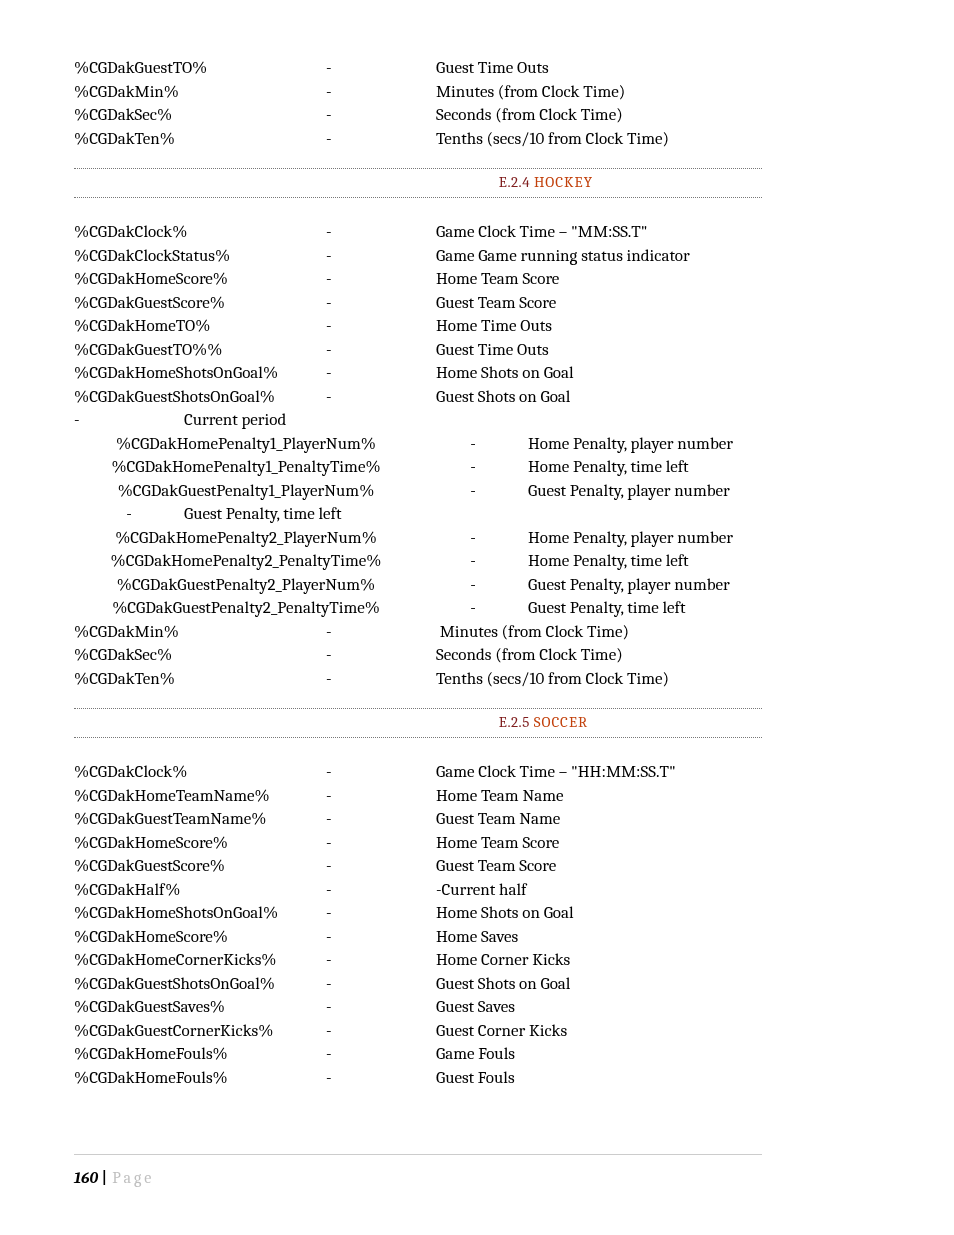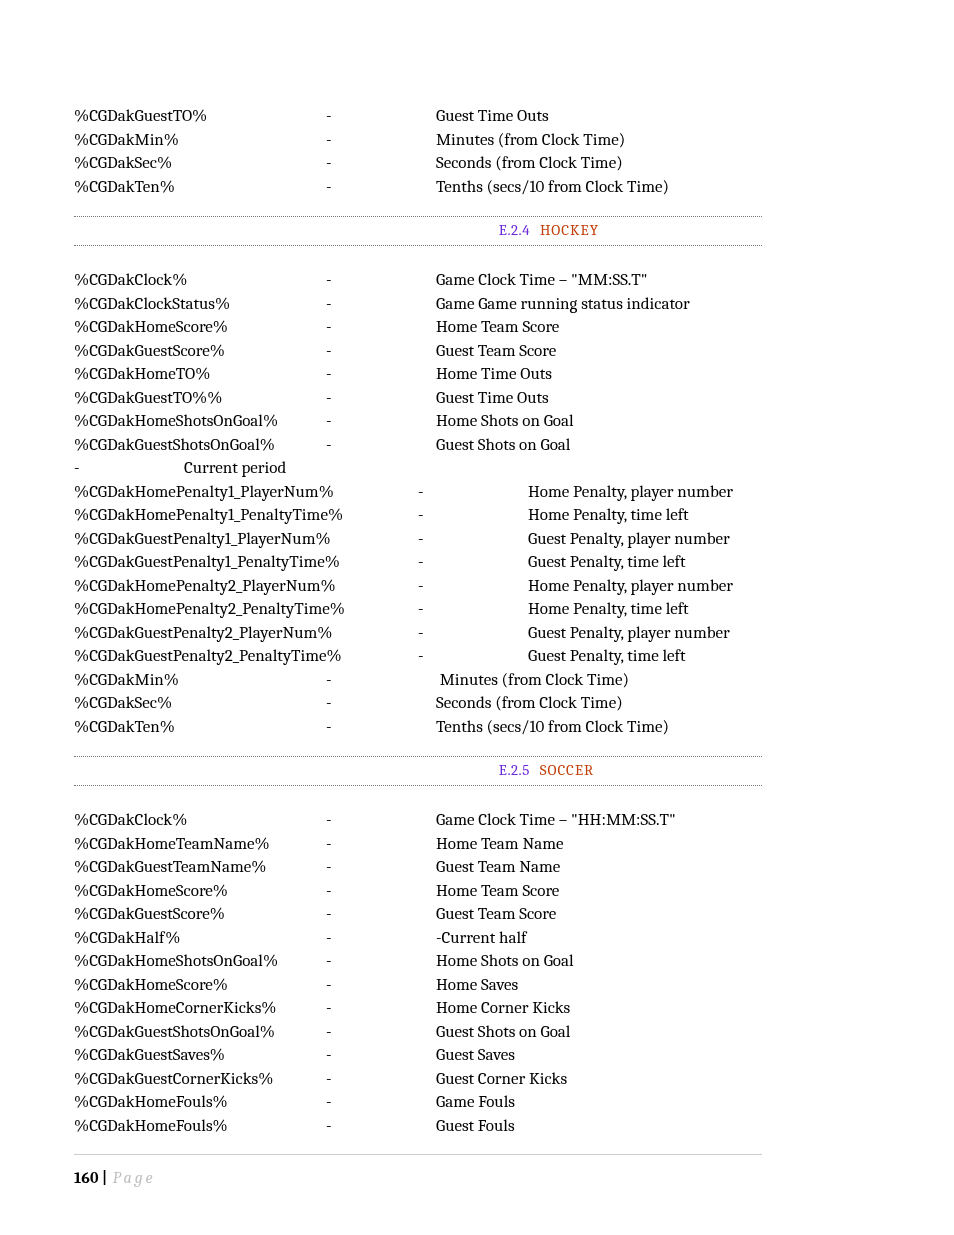--- a/index.html
+++ b/index.html
@@ -8,21 +8,21 @@
     background: #fff;
   }
   body {
     font-family: Cambria, "Palatino Linotype", "Book Antiqua", Georgia, serif;
     color: #000;
   }
   .page {
     width: 836px;
     min-height: 1235px;
     box-sizing: border-box;
-    padding: 104px 74px 40px 74px;
+    padding: 56px 74px 40px 74px;
     position: relative;
   }
   .row {
     display: flex;
     font-size: 17px;
     line-height: 23.5px;
     white-space: pre;
   }
   .row > span { display: inline-block; }
   .col-token-n { width: 252px; }   
@@ -36,40 +36,40 @@
     padding: 4px 0 6px 0;
     text-align: left;
     font-size: 15px;
     letter-spacing: 0.5px;
   }
   .section-head .indent {
     display: inline-block;
     width: 421px;
   }
   .section-head .sec-num {
-    color: #6d28d9;
-    margin-right: 6px;
+    color: #7f1d1d;
+    margin-right: 0;
   }
   .section-head .sec-title {
     color: #c2410c;
     letter-spacing: 1px;
   }
   .section-body { margin-top: 22px; }
   .footer {
     position: absolute;
     left: 74px;
     right: 74px;
     bottom: 48px;
     font-size: 16px;
     border-top: 1px solid #ccc;
     padding-top: 14px;
   }
-  .footer .pgnum { font-weight: bold; }
+  .footer .pgnum { font-weight: bold; font-style: italic; }
   .footer .bar   { font-weight: bold; color: #000; }
-  .footer .pgword{ color: #bfbfbf; letter-spacing: 3px; margin-left: 2px; font-style: italic; }
+  .footer .pgword{ color: #bfbfbf; letter-spacing: 3px; margin-left: 2px; }
 </style>
 </head>
 <body>
 
 <div class="page">
 
   <div class="section-body" id="sec-top" style="margin-top:0;">
       <div class="row"><span class="col-token-n">%CGDakGuestTO%</span><span class="col-dash-n">-</span><span>Guest Time Outs</span></div>
       <div class="row"><span class="col-token-n">%CGDakMin%</span><span class="col-dash-n">-</span><span>Minutes (from Clock Time)</span></div>
       <div class="row"><span class="col-token-n">%CGDakSec%</span><span class="col-dash-n">-</span><span>Seconds (from Clock Time)</span></div>
@@ -85,25 +85,25 @@
       <div class="row"><span class="col-token-n">%CGDakClock%</span><span class="col-dash-n">-</span><span>Game Clock Time – "MM:SS.T"</span></div>
       <div class="row"><span class="col-token-n">%CGDakClockStatus%</span><span class="col-dash-n">-</span><span>Game Game running status indicator</span></div>
       <div class="row"><span class="col-token-n">%CGDakHomeScore%</span><span class="col-dash-n">-</span><span>Home Team Score</span></div>
       <div class="row"><span class="col-token-n">%CGDakGuestScore%</span><span class="col-dash-n">-</span><span>Guest Team Score</span></div>
       <div class="row"><span class="col-token-n">%CGDakHomeTO%</span><span class="col-dash-n">-</span><span>Home Time Outs</span></div>
       <div class="row"><span class="col-token-n">%CGDakGuestTO%%</span><span class="col-dash-n">-</span><span>Guest Time Outs</span></div>
       <div class="row"><span class="col-token-n">%CGDakHomeShotsOnGoal%</span><span class="col-dash-n">-</span><span>Home Shots on Goal</span></div>
       <div class="row"><span class="col-token-n">%CGDakGuestShotsOnGoal%</span><span class="col-dash-n">-</span><span>Guest Shots on Goal</span></div>
       <div class="row"><span class="col-dash-n">-</span><span>Current period</span></div>
     </div>
-  <div class="section-body" id="sec-hockey-w" style="margin-top:0;">
+  <div class="section-body" id="sec-hockey-w" style="margin-top:0;text-align:center;">
       <div class="row"><span class="col-token-w">%CGDakHomePenalty1_PlayerNum%</span><span class="col-dash-w">-</span><span>Home Penalty, player number</span></div>
       <div class="row"><span class="col-token-w">%CGDakHomePenalty1_PenaltyTime%</span><span class="col-dash-w">-</span><span>Home Penalty, time left</span></div>
       <div class="row"><span class="col-token-w">%CGDakGuestPenalty1_PlayerNum%</span><span class="col-dash-w">-</span><span>Guest Penalty, player number</span></div>
-      <div class="row"><span class="col-token-w">%CGDakGuestPenalty1_PenaltyTime%</span><span class="col-dash-w">-</span><span>Guest Penalty, time left</span></div>
+      <div class="row"><span class="col-dash-w">-</span><span>Guest Penalty, time left</span></div>
       <div class="row"><span class="col-token-w">%CGDakHomePenalty2_PlayerNum%</span><span class="col-dash-w">-</span><span>Home Penalty, player number</span></div>
       <div class="row"><span class="col-token-w">%CGDakHomePenalty2_PenaltyTime%</span><span class="col-dash-w">-</span><span>Home Penalty, time left</span></div>
       <div class="row"><span class="col-token-w">%CGDakGuestPenalty2_PlayerNum%</span><span class="col-dash-w">-</span><span>Guest Penalty, player number</span></div>
       <div class="row"><span class="col-token-w">%CGDakGuestPenalty2_PenaltyTime%</span><span class="col-dash-w">-</span><span>Guest Penalty, time left</span></div>
     </div>
   <div class="section-body" id="sec-hockey-t" style="margin-top:0;">
       <div class="row"><span class="col-token-n">%CGDakMin%</span><span class="col-dash-n">-</span><span> Minutes (from Clock Time)</span></div>
       <div class="row"><span class="col-token-n">%CGDakSec%</span><span class="col-dash-n">-</span><span>Seconds (from Clock Time)</span></div>
       <div class="row"><span class="col-token-n">%CGDakTen%</span><span class="col-dash-n">-</span><span>Tenths (secs/10 from Clock Time)</span></div>
     </div>

